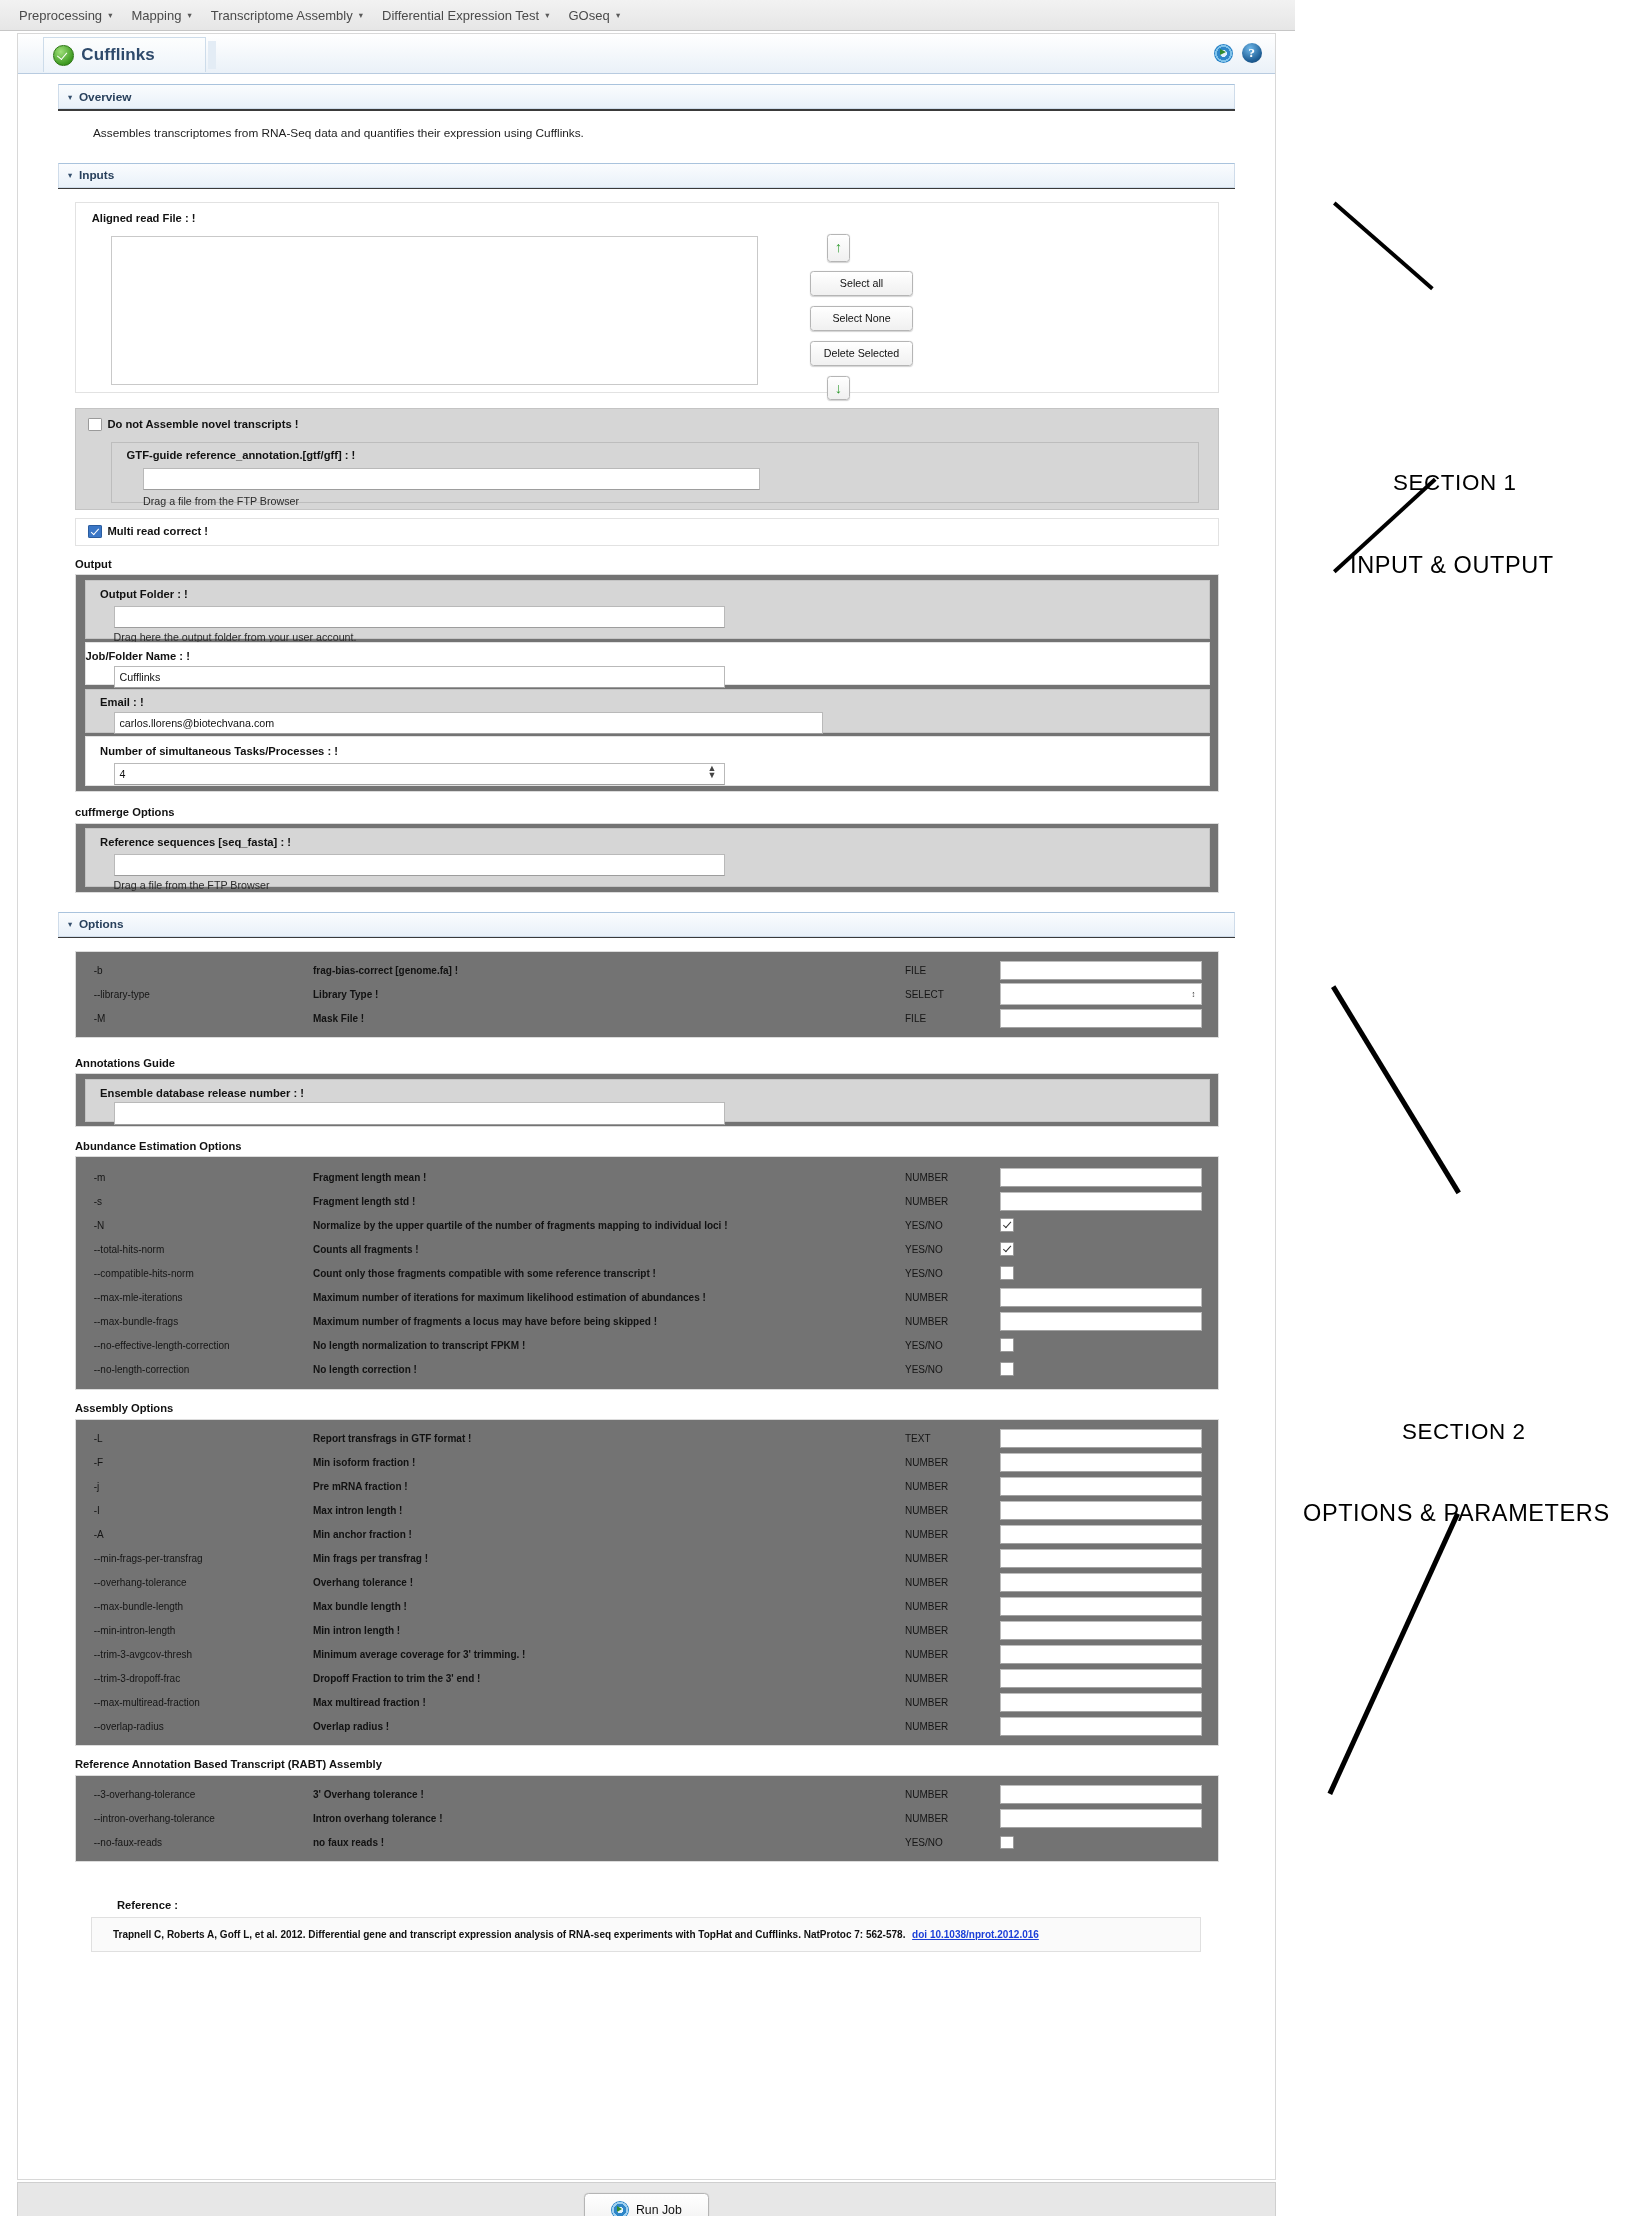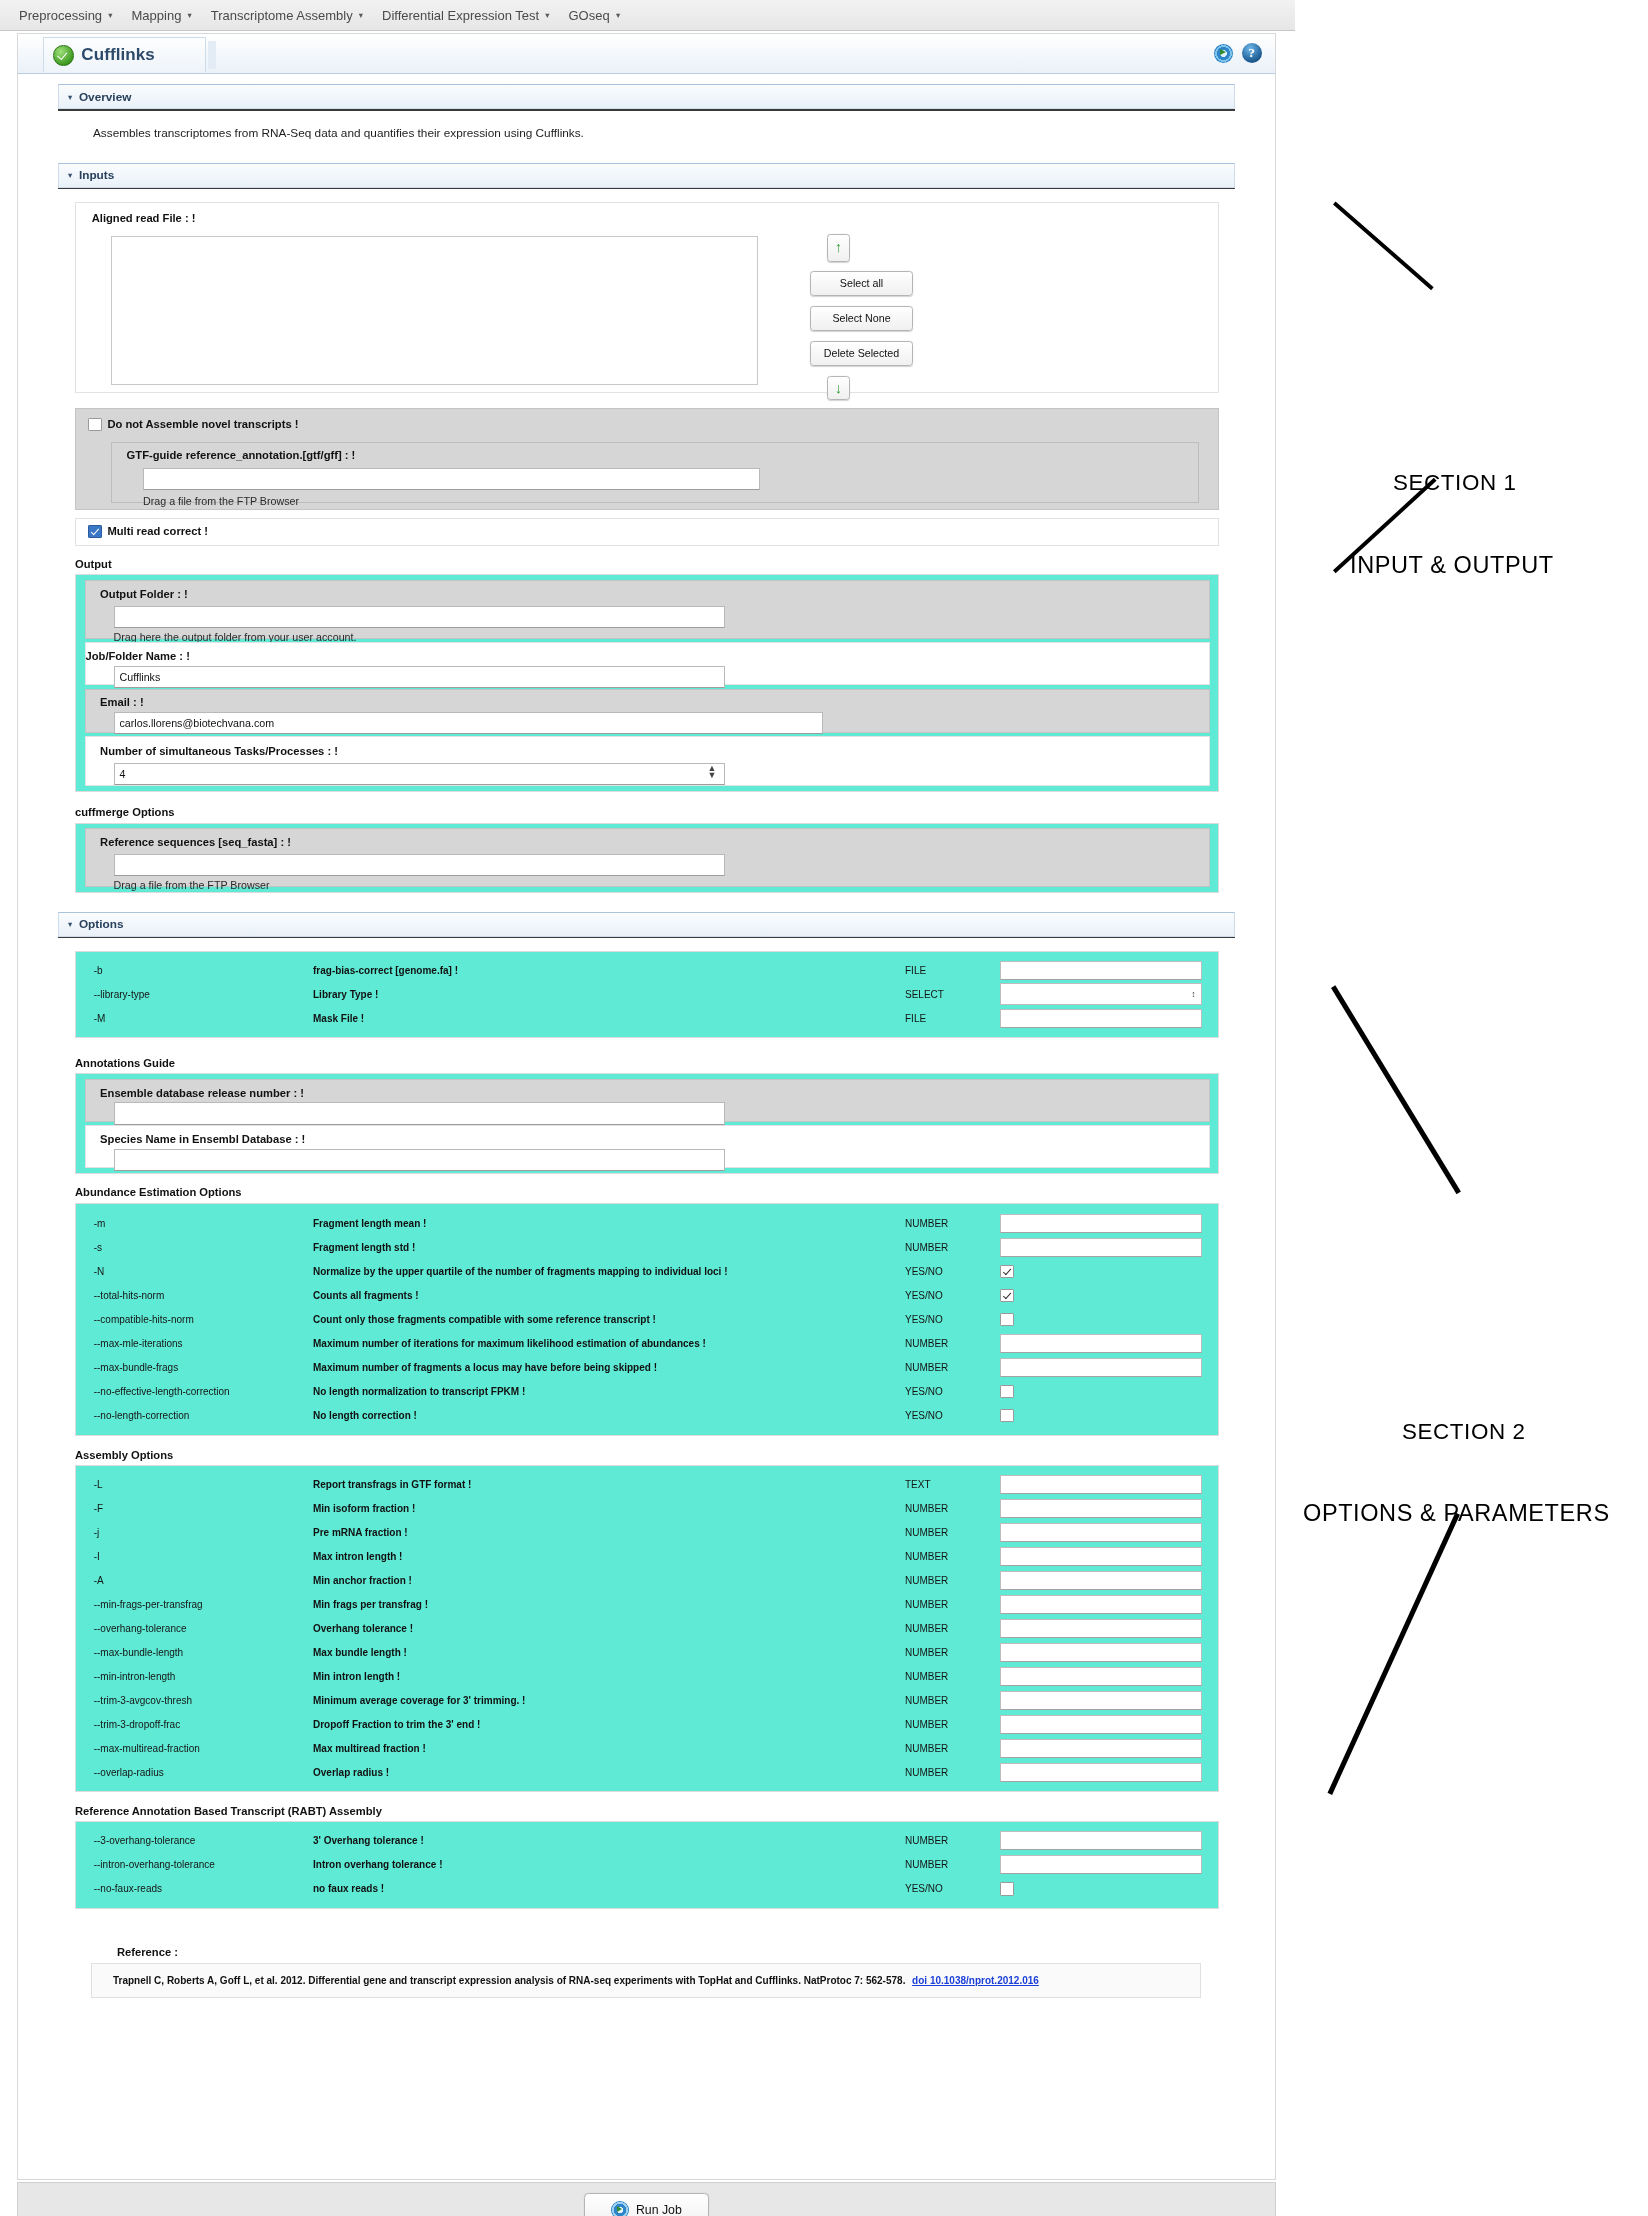--- a/index.html
+++ b/index.html
@@ -67,21 +67,21 @@
     background:linear-gradient(#fafcfe,#e9f1f9);
     border:0.6px solid #cfdcea;border-top:1.1px solid #a9c3dd;
     display:flex;align-items:center;box-sizing:border-box;
   }
   .sec-head .tri{margin-left:9px;margin-right:6.7px;color:#36506e;font-size:8.4px;}
   .sec-head .lbl{font-size:11.8px;font-weight:bold;color:#28405c;}
   .sec-underline{width:1177px;height:1.7px;background:#3a3a3a;margin:0 auto;}
   .sec-body{width:1177px;margin:0 auto;}
   .overview-text{font-size:11.8px;color:#1d1d1d;padding:15.7px 0 15.7px 35px;}
   
-  .panel{border:0.6px solid #dcdcdc;background:#5eead4;box-sizing:border-box;}
+  .panel{border:0.6px solid #dcdcdc;background:#737373;box-sizing:border-box;}
   .panel-gray{background:#d6d6d6;border:0.6px solid #c4c4c4;box-sizing:border-box;}
   .panel-white{background:#ffffff;border:0.6px solid #e2e2e2;box-sizing:border-box;}
   .fld-label{font-size:11.2px;font-weight:bold;color:#111;}
   .hint{font-size:10.7px;color:#2a2a2a;}
   .txt-in{
     height:22.4px;background:#fff;border:0.6px solid #b9b9b9;border-bottom:1.7px solid #9d9d9d;
     box-sizing:border-box;font-size:10.7px;color:#111;padding:0 5px;line-height:21px;
     font-family:"Liberation Sans",sans-serif;
   }
   .cbox{
@@ -326,24 +326,20 @@
                 <div class="opt-in"></div>
               </div>
         </div>
       </div>
     </div>
 
     <div style="margin-left:17px;margin-top:19px;" class="grp-title">Annotations Guide</div>
     <div class="panel" style="width:1144px;margin-left:17px;margin-top:4.5px;padding:4.5px 0;">
       <div class="panel-gray" style="width:1125px;margin:0 auto;height:43px;position:relative;">
         <div class="fld-label" style="position:absolute;left:14.6px;top:6.7px;">Ensemble database release number : !</div>
-        <div class="txt-in" style="position:absolute;left:28px;top:22.4px;width:611px;"></div>
-      </div>
-      <div class="panel-white" style="width:1125px;margin:3.4px auto 0;height:43px;position:relative;">
-        <div class="fld-label" style="position:absolute;left:14.6px;top:6.7px;">Species Name in Ensembl Database : !</div>
         <div class="txt-in" style="position:absolute;left:28px;top:22.4px;width:611px;"></div>
       </div>
     </div>
 
     <div style="margin-left:17px;margin-top:12.3px;" class="grp-title">Abundance Estimation Options</div>
     <div class="panel" style="width:1144px;margin-left:17px;margin-top:4.5px;padding:7.8px 0;">
       <div class="opt-table" id="abundance-table">
             <div class="opt-row">
               <div class="opt-flag">-m</div>
               <div class="opt-desc">Fragment length mean !</div>

